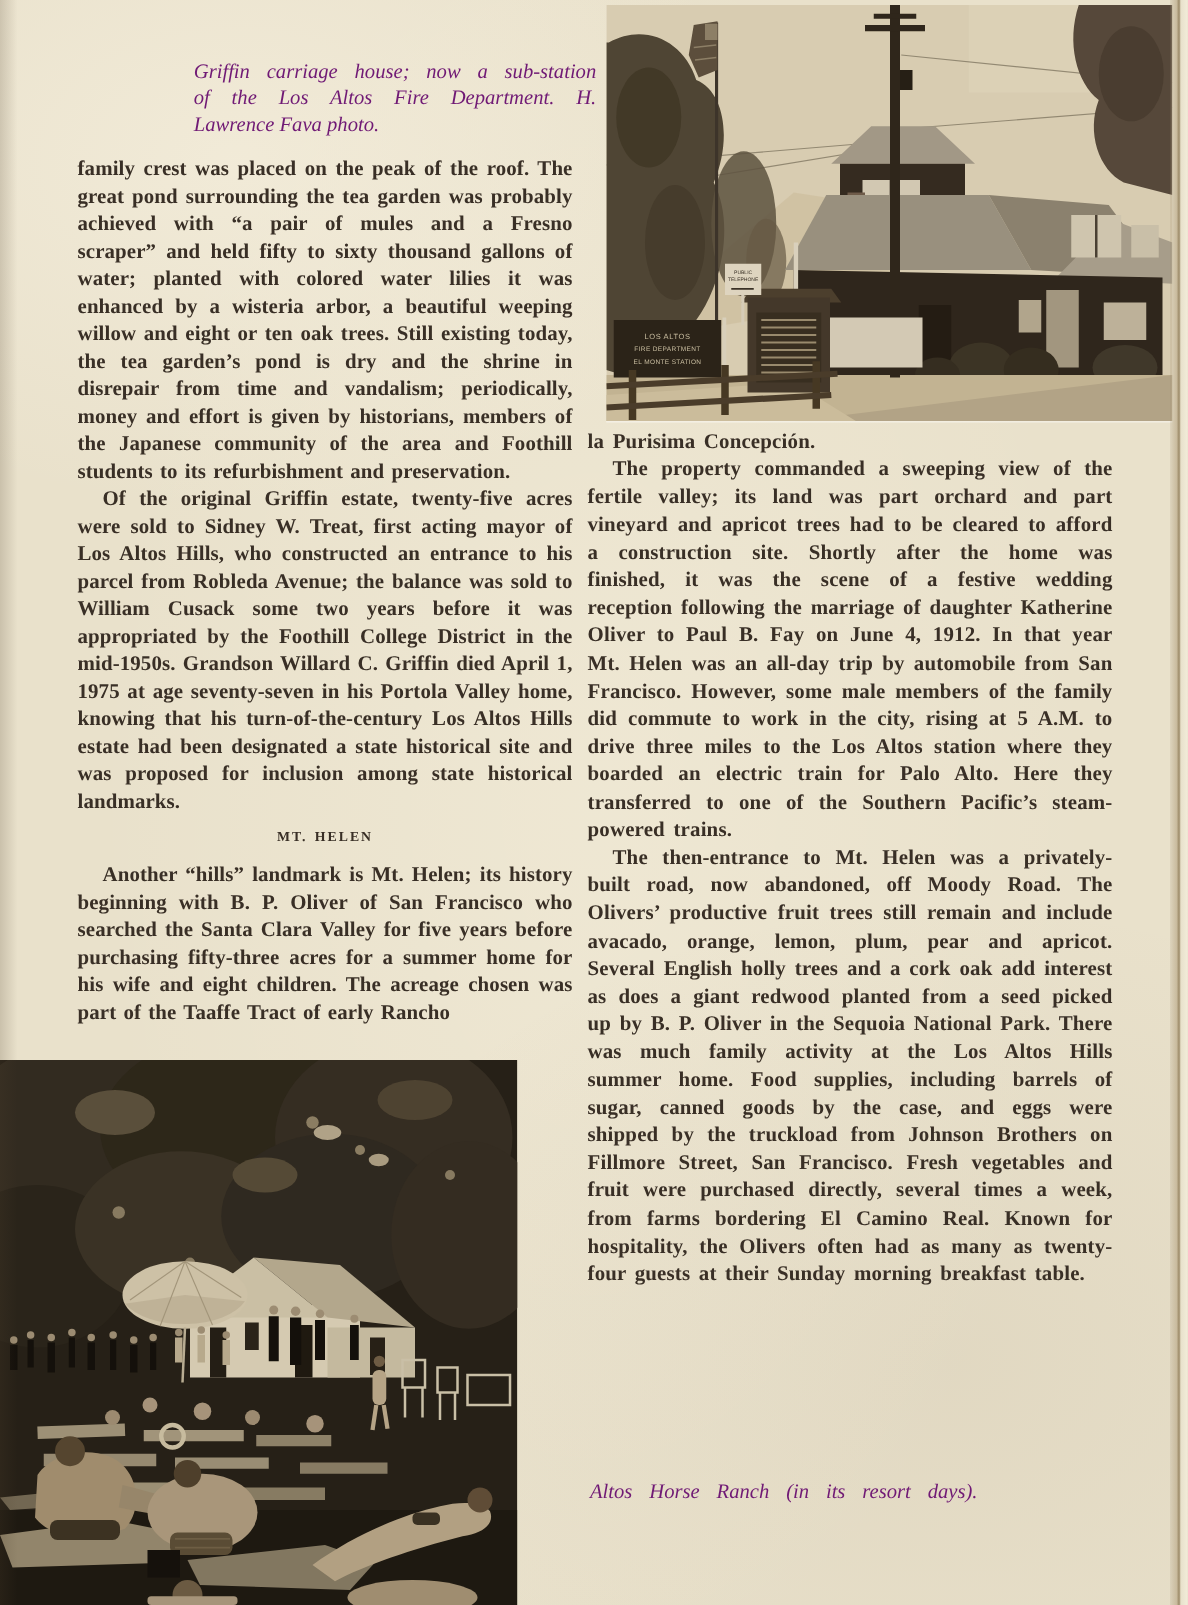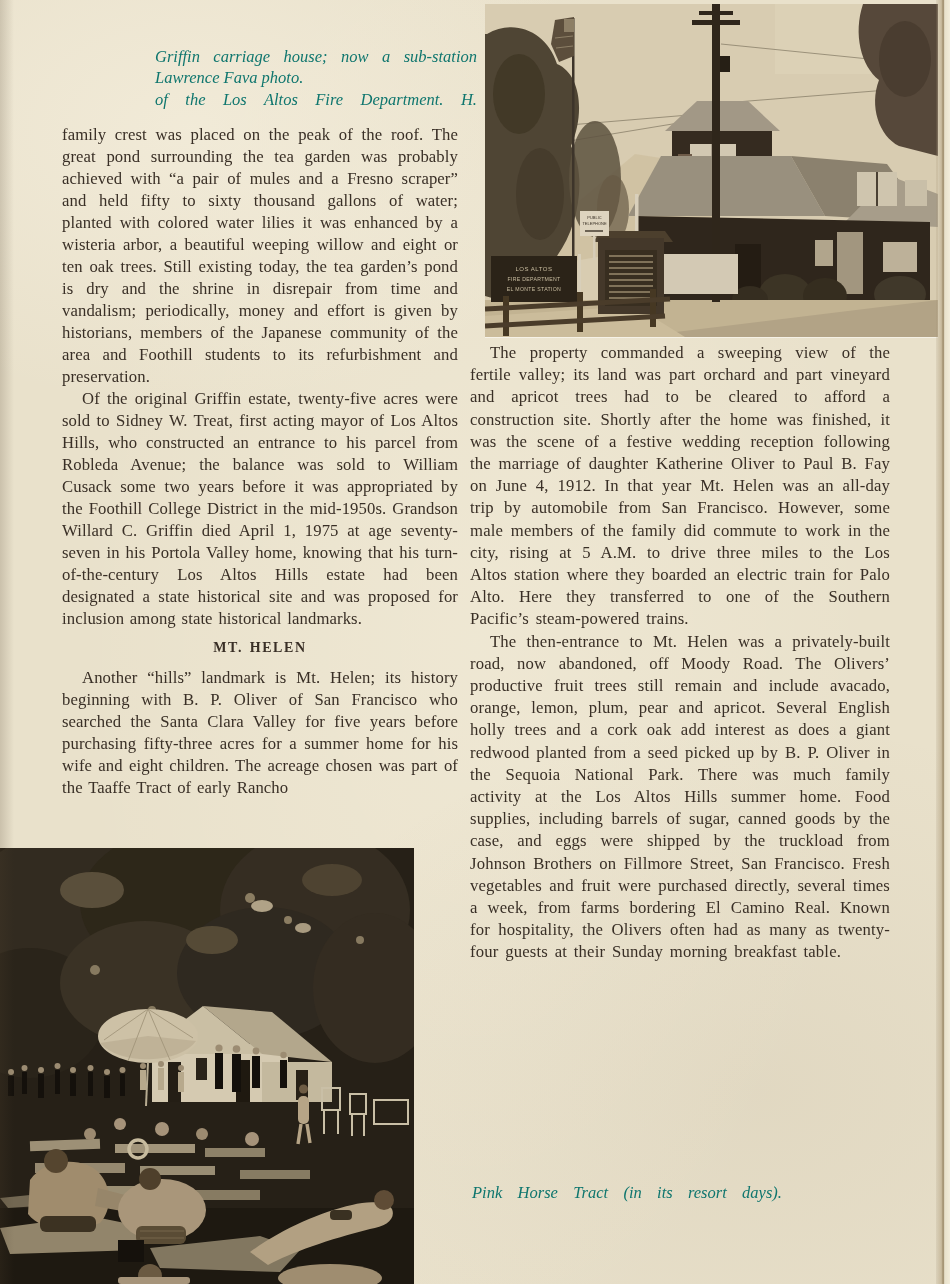--- a/index.html
+++ b/index.html
@@ -6,49 +6,49 @@
   body{
     width:950px;height:1284px;position:relative;overflow:hidden;
     background:#e9e1cb;
     background-image:
       radial-gradient(ellipse 600px 400px at 20% 10%, rgba(248,242,226,.55), rgba(248,242,226,0) 70%),
       radial-gradient(ellipse 700px 500px at 80% 85%, rgba(120,100,70,.07), rgba(120,100,70,0) 75%),
       radial-gradient(ellipse 500px 900px at 50% 50%, rgba(255,250,235,.25), rgba(255,250,235,0) 80%);
     font-family:"Liberation Serif", serif;
     color:#392f26;
   }
-  .caption{position:absolute;font-style:italic;font-size:16.5px;line-height:21.4px;color:#0f766e;font-weight:500;}
+  .caption{position:absolute;font-style:italic;font-size:16.5px;line-height:21.4px;color:#701a75;font-weight:500;}
   .caption-top{left:155px;top:46px;width:322px;}
   .caption-bottom{left:472px;top:1182px;width:420px;}
   .cap-line{display:block;}
   .cap-line.just{text-align:justify;text-align-last:justify;}
   .col{position:absolute;text-align:justify;}
   .left-col{left:62px;top:124px;width:396px;font-size:16.7px;line-height:22px;word-spacing:1.5px;letter-spacing:.1px;}
   .right-col{left:470px;top:342px;width:420px;font-size:16.7px;line-height:22.2px;word-spacing:2.5px;letter-spacing:.15px;}
-  .para{margin:0;}
+  .para{margin:0;font-weight:bold;}
   .para.indent{text-indent:20px;}
-  .sec-heading{margin:7px 0 8px 0;text-align:center;font-size:14px;font-weight:700;letter-spacing:1.6px;color:#392f26;}
+  .sec-heading{margin:7px 0 8px 0;text-align:center;font-size:11px;font-weight:700;letter-spacing:1.6px;color:#392f26;}
   .photo{position:absolute;overflow:hidden;}
   .photo-fire{left:485px;top:4px;width:453px;height:333px;box-shadow:0 1px 0 rgba(255,255,255,.5);}
   .photo-resort{left:0;top:848px;width:414px;height:436px;}
   .photo svg{display:block;width:100%;height:100%;}
   .edge{position:absolute;top:0;height:1284px;pointer-events:none;z-index:5;}
   .edge-left{left:0;width:14px;background:linear-gradient(90deg, rgba(80,65,45,.20), rgba(80,65,45,0));}
   .edge-right{left:936px;width:14px;background:linear-gradient(90deg, rgba(120,100,72,.10), #c9bb9e 38%, #9a8866 52%, #e8e1cb 62%, #f2ecd9);}
   svg text{font-family:"Liberation Sans", sans-serif;}
 </style>
 </head>
 <body>
 
 <div class="page">
 
   <div class="caption caption-top">
     <span class="cap-line just">Griffin carriage house; now a sub-station</span>
+    <span class="cap-line just">of the Los Altos Fire Department. H.</span>
     <span class="cap-line">Lawrence Fava photo.</span>
-    <span class="cap-line just">of the Los Altos Fire Department. H.</span>
   </div>
 
   <div class="photo photo-fire">
     <svg viewBox="0 0 453 333" preserveAspectRatio="none">
       <rect width="453" height="333" fill="#d8ccb1"></rect>
       <rect x="290" width="163" height="70" fill="#ddd2b8" opacity=".8"></rect>
       <g stroke="#6d6450" stroke-width="0.9" opacity=".65">
         <line x1="0" y1="128" x2="240" y2="108"></line>
         <line x1="226" y1="100" x2="453" y2="82"></line>
         <line x1="236" y1="40" x2="453" y2="62"></line>
@@ -148,20 +148,21 @@
   </div>
 
   <div class="col left-col">
     <p class="para">family crest was placed on the peak of the roof. The great pond surrounding the tea garden was probably achieved with “a pair of mules and a Fresno scraper” and held fifty to sixty thousand gallons of water; planted with colored water lilies it was enhanced by a wisteria arbor, a beautiful weeping willow and eight or ten oak trees. Still existing today, the tea garden’s pond is dry and the shrine in disrepair from time and vandalism; periodically, money and effort is given by historians, members of the Japanese community of the area and Foothill students to its refurbishment and preservation.</p>
     <p class="para indent">Of the original Griffin estate, twenty-five acres were sold to Sidney W. Treat, first acting mayor of Los Altos Hills, who constructed an entrance to his parcel from Robleda Avenue; the balance was sold to William Cusack some two years before it was appropriated by the Foothill College District in the mid-1950s. Grandson Willard C. Griffin died April 1, 1975 at age seventy-seven in his Portola Valley home, knowing that his turn-of-the-century Los Altos Hills estate had been designated a state historical site and was proposed for inclusion among state historical landmarks.</p>
     <h3 class="sec-heading">MT. HELEN</h3>
     <p class="para indent">Another “hills” landmark is Mt. Helen; its history beginning with B. P. Oliver of San Francisco who searched the Santa Clara Valley for five years before purchasing fifty-three acres for a summer home for his wife and eight children. The acreage chosen was part of the Taaffe Tract of early Rancho</p>
   </div>
 
   <div class="col right-col">
+    <p class="para">la Purisima Concepción.</p>
     <p class="para indent">The property commanded a sweeping view of the fertile valley; its land was part orchard and part vineyard and apricot trees had to be cleared to afford a construction site. Shortly after the home was finished, it was the scene of a festive wedding reception following the marriage of daughter Katherine Oliver to Paul B. Fay on June 4, 1912. In that year Mt. Helen was an all-day trip by automobile from San Francisco. However, some male members of the family did commute to work in the city, rising at 5 A.M. to drive three miles to the Los Altos station where they boarded an electric train for Palo Alto. Here they transferred to one of the Southern Pacific’s steam-powered trains.</p>
     <p class="para indent">The then-entrance to Mt. Helen was a privately-built road, now abandoned, off Moody Road. The Olivers’ productive fruit trees still remain and include avacado, orange, lemon, plum, pear and apricot. Several English holly trees and a cork oak add interest as does a giant redwood planted from a seed picked up by B. P. Oliver in the Sequoia National Park. There was much family activity at the Los Altos Hills summer home. Food supplies, including barrels of sugar, canned goods by the case, and eggs were shipped by the truckload from Johnson Brothers on Fillmore Street, San Francisco. Fresh vegetables and fruit were purchased directly, several times a week, from farms bordering El Camino Real. Known for hospitality, the Olivers often had as many as twenty-four guests at their Sunday morning breakfast table.</p>
   </div>
 
   <div class="photo photo-resort">
     <svg viewBox="0 0 414 436" preserveAspectRatio="none">
       <rect width="414" height="436" fill="#262017"></rect>
       <g>
         <ellipse cx="60" cy="70" rx="95" ry="85" fill="#322b20"></ellipse>
         <ellipse cx="185" cy="55" rx="105" ry="75" fill="#2d2719"></ellipse>
@@ -294,18 +295,18 @@
         <rect x="118" y="429" width="72" height="7" rx="3" fill="#a6947a"></rect>
         <ellipse cx="330" cy="430" rx="52" ry="14" fill="#9f8d70"></ellipse>
       </g>
       <g>
         <rect x="118" y="392" width="26" height="22" fill="#15110c"></rect>
       </g>
     </svg>
   </div>
 
   <div class="caption caption-bottom">
-    <span class="cap-line just" style="width:310px;">Pink Horse Tract (in its resort days).</span>
+    <span class="cap-line just" style="width:310px;">Altos Horse Ranch (in its resort days).</span>
   </div>
 
   <div class="edge edge-left"></div>
   <div class="edge edge-right"></div>
 </div>
 
 </body></html>

